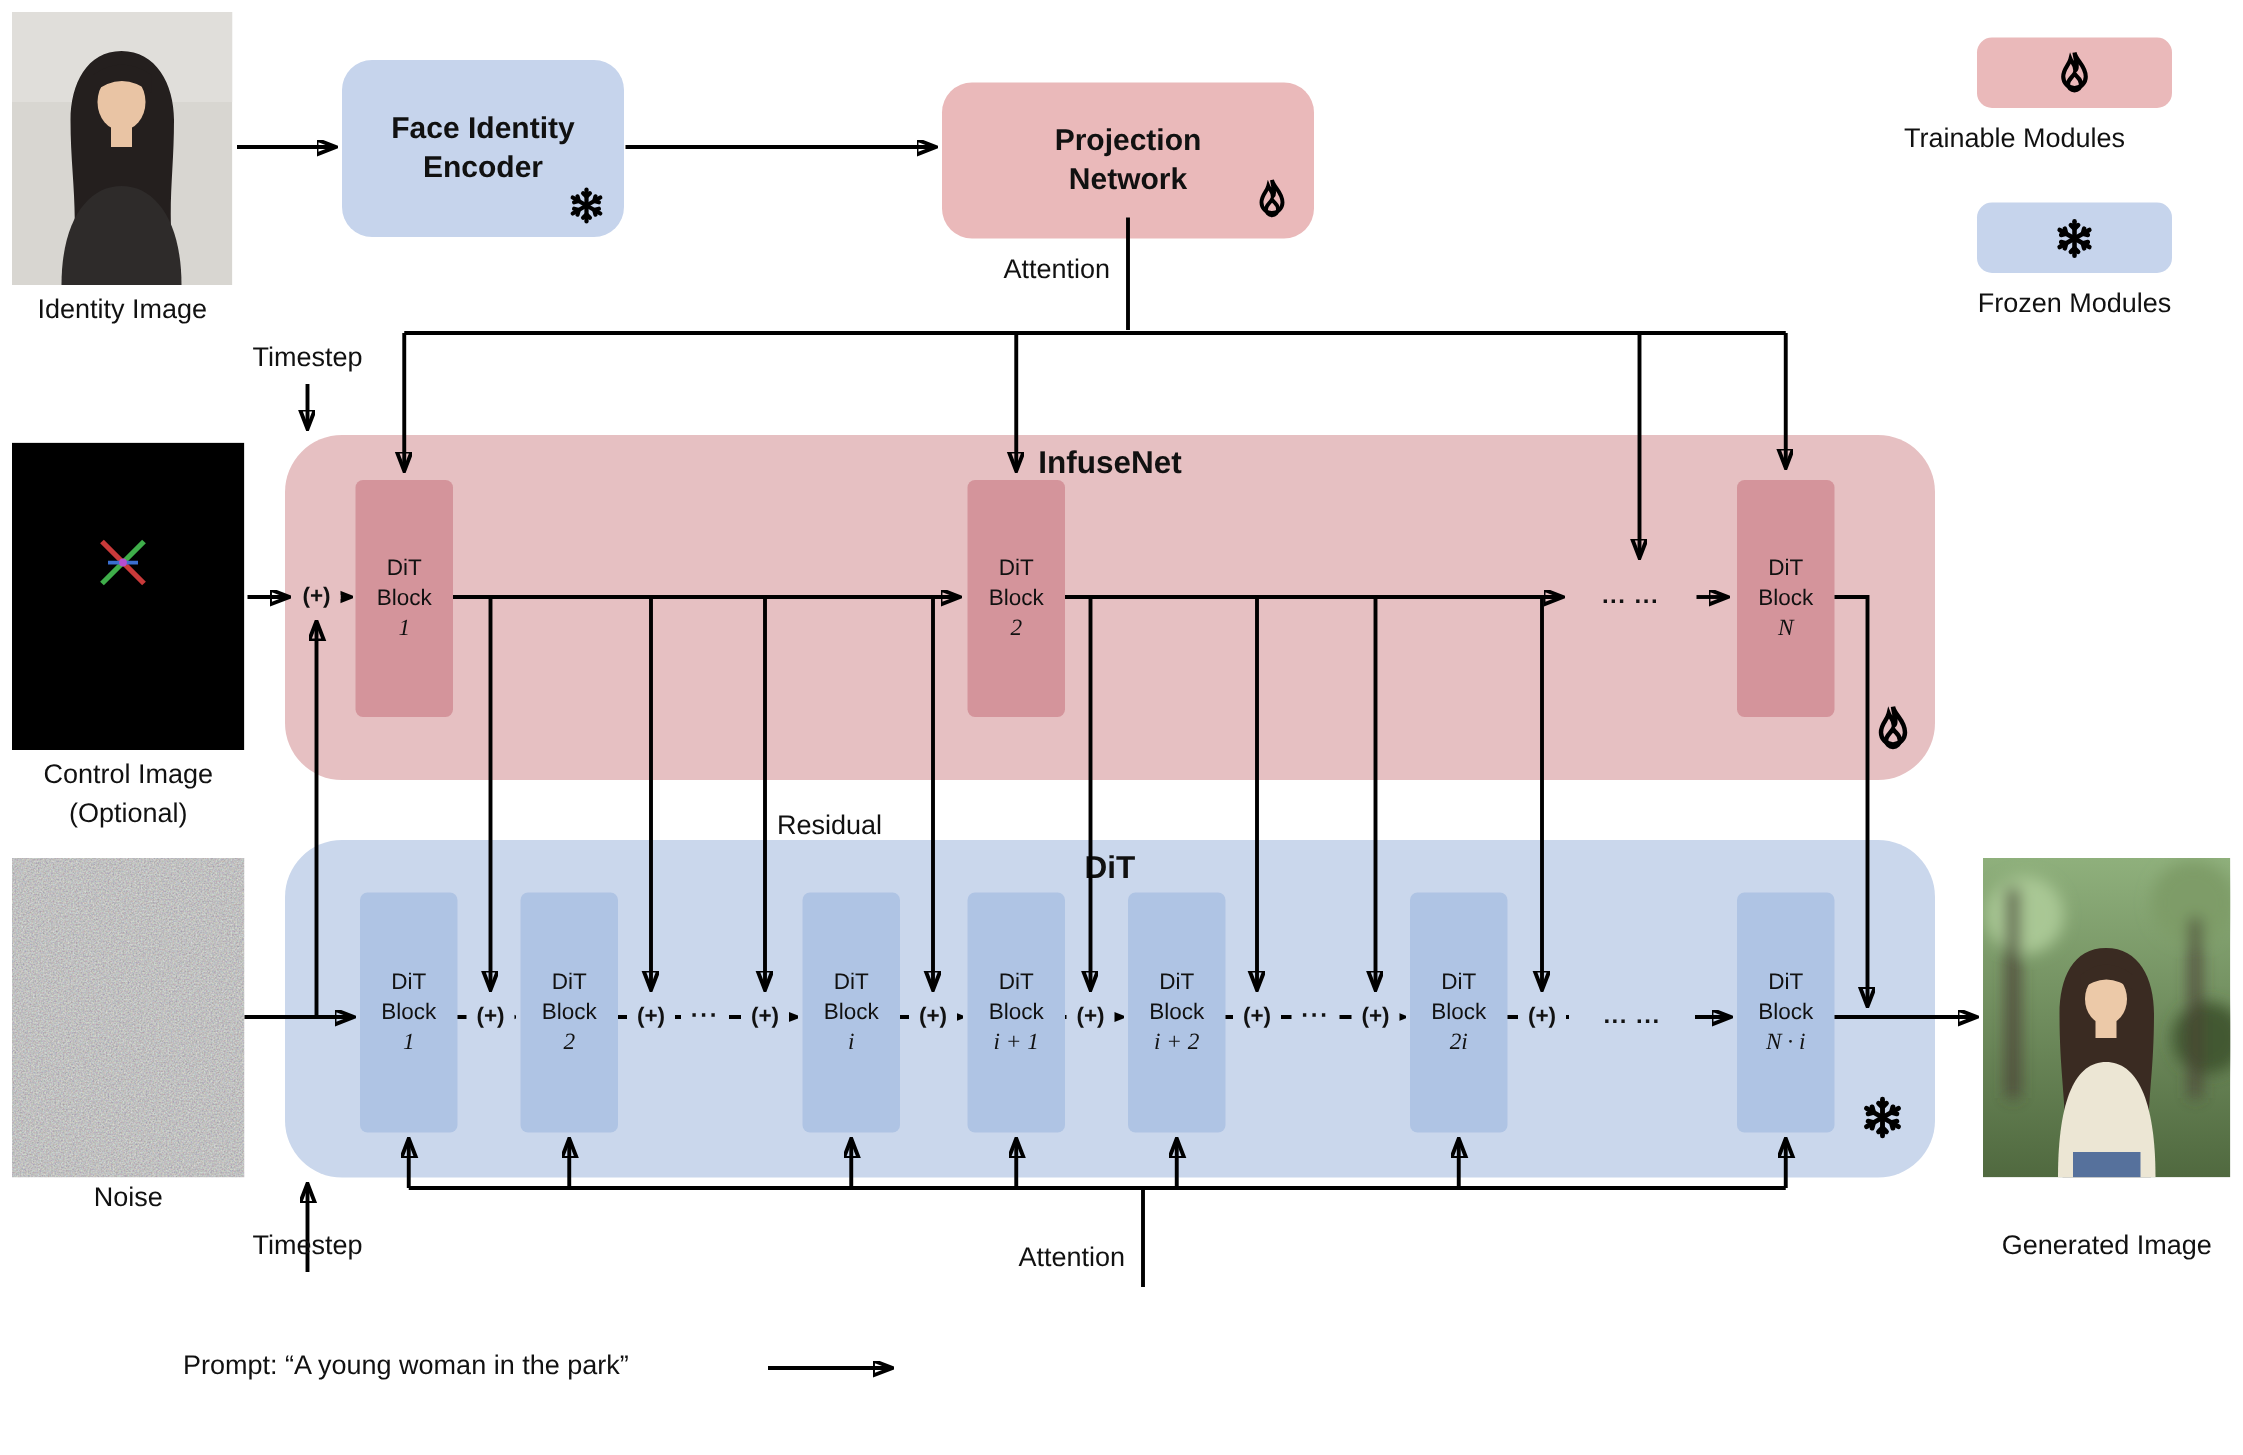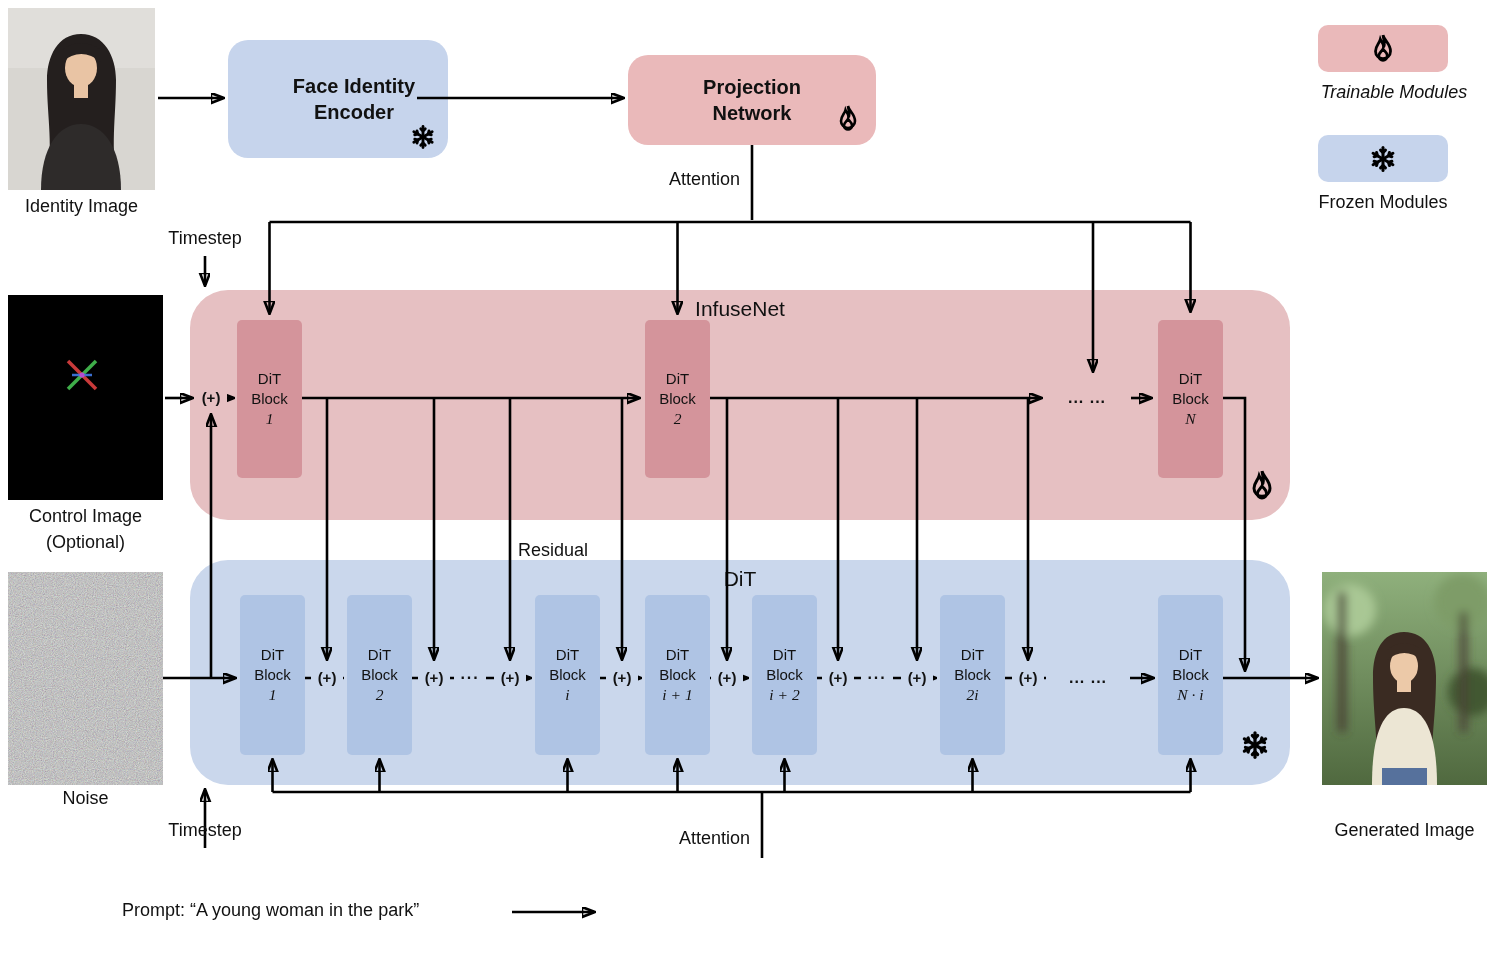--- a/index.html
+++ b/index.html
@@ -13,27 +13,27 @@
     --arrow:#000000;
     --text:#111111;
   }
   .canvas{
     position:relative;width:1495px;height:970px;background:#fff;overflow:hidden;
     font-family:"Liberation Sans", sans-serif;color:var(--text);
   }
   .bigbox{position:absolute;border-radius:38px;z-index:5;}
   .bigbox.pinkbg{background:var(--trainable-bg);}
   .bigbox.bluebg{background:var(--frozen-bg);}
-  .boxtitle{position:absolute;top:7px;left:0;right:0;text-align:center;font-weight:normal;font-size:21px;}
+  .boxtitle{position:absolute;top:7px;left:0;right:0;text-align:center;font-weight:bold;font-size:21px;}
   .module{
     position:absolute;display:flex;flex-direction:column;align-items:center;justify-content:center;
     font-weight:bold;font-size:20px;line-height:1.3;z-index:10;border-radius:20px;text-align:center;
   }
   .module.pink{background:var(--trainable-fill);}
-  .module.blue{background:var(--frozen-fill);padding-left:32px;}
+  .module.blue{background:var(--frozen-fill);}
   .legend-box{position:absolute;width:130px;height:47px;border-radius:10px;display:flex;align-items:center;justify-content:center;z-index:10;}
   .legend-box.pink{background:var(--trainable-fill);}
   .legend-box.blue{background:var(--frozen-fill);}
   .blk{
     position:absolute;width:65px;display:flex;flex-direction:column;align-items:center;justify-content:center;
     gap:3px;font-size:15px;line-height:1.15;border-radius:5px;z-index:10;text-align:center;
   }
   .pblk{height:158px;background:var(--trainable-block);}
   .bblk{height:160px;background:var(--frozen-block);}
   .math{font-family:"Liberation Serif", serif;font-style:italic;font-size:15.5px;}
@@ -138,35 +138,35 @@
   <div class="cap" style="left:1322px;top:820px;width:165px;">Generated Image</div>
 
   <div class="module blue" style="left:228px;top:40px;width:188px;height:118px;">
     <span>Face Identity</span>
     <span>Encoder</span>
     <svg class="icon" style="right:12px;bottom:8px;position:absolute;" width="26" height="26" viewBox="0 0 24 24">
         <use href="#sf"></use>
       </svg>
   </div>
 
-  <div class="module pink" style="left:628px;top:55px;width:248px;height:90px;">
+  <div class="module pink" style="left:628px;top:55px;width:248px;height:104px;">
     <span>Projection</span>
     <span>Network</span>
     <svg class="icon" style="right:16px;bottom:12px;position:absolute;" width="24" height="28" viewBox="0 0 24 28">
         <use href="#fl"></use>
       </svg>
   </div>
 
 
   <div class="legend-box pink" style="left:1318px;top:25px;">
     <svg width="26" height="30" viewBox="0 0 24 28">
         <use href="#fl"></use>
       </svg>
   </div>
-  <div class="cap" style="left:1294px;top:82px;width:200px;font-style:italic;">Trainable Modules</div>
+  <div class="cap" style="left:1243px;top:82px;width:200px;">Trainable Modules</div>
   <div class="legend-box blue" style="left:1318px;top:135px;">
     <svg width="28" height="28" viewBox="0 0 24 24">
         <use href="#sf"></use>
       </svg>
   </div>
   <div class="cap" style="left:1283px;top:192px;width:200px;">Frozen Modules</div>
 
   <div class="blk pblk" style="left:237px;top:320px;">
     <span>DiT</span>
     <span>Block</span>

